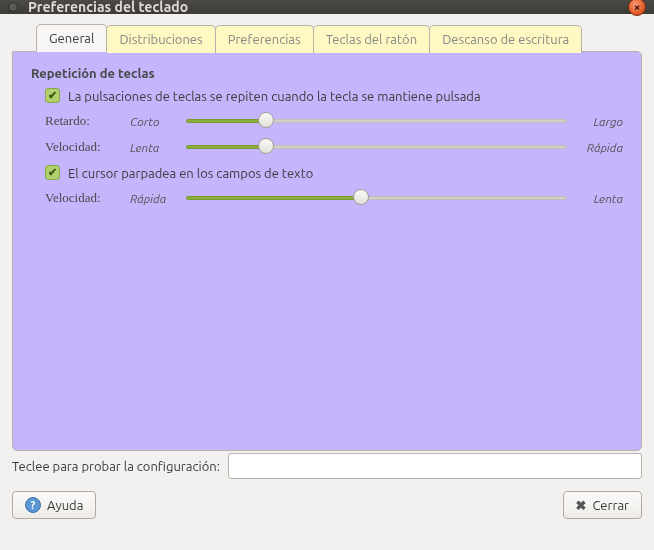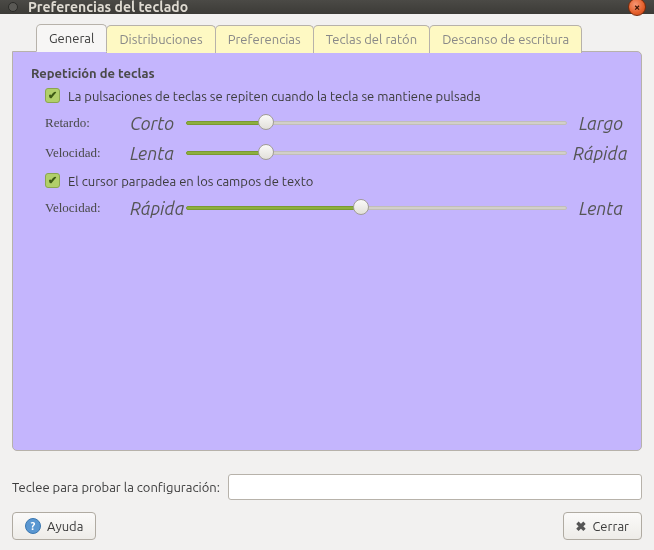--- a/index.html
+++ b/index.html
@@ -99,21 +99,21 @@
   }
   .label-col {
     width: 85px;
     color: #4a4a4a;
     font-family: Liberation Serif, serif;
   }
   .hint {
     width: 50px;
     font-style: italic;
     color: #555;
-    font-size: 18px;
+    font-size: 12px;
   }
   .hint.right { text-align: right; }
   .slider {
     flex: 1;
     height: 16px;
     position: relative;
     margin: 0 6px;
     cursor: pointer;
   }
   .track {
@@ -131,21 +131,21 @@
   .thumb {
     position: absolute; top: -1px;
     width: 16px; height: 16px;
     background: linear-gradient(to bottom, #fafaf8, #e2e0da);
     border: 1px solid #a19d95;
     border-radius: 50%;
     transform: translateX(-50%);
   }
   .bottom-row {
     display:flex; align-items:center;
-    margin-top: 22px; gap: 8px;
+    margin-top: 1px; gap: 8px;
   }
   .text-input {
     flex:1;
     height: 26px;
     border: 1px solid #b7b2aa;
     border-radius: 3px;
     background: #fff;
     padding: 2px 6px;
     font-family: inherit; font-size: 13px;
   }

